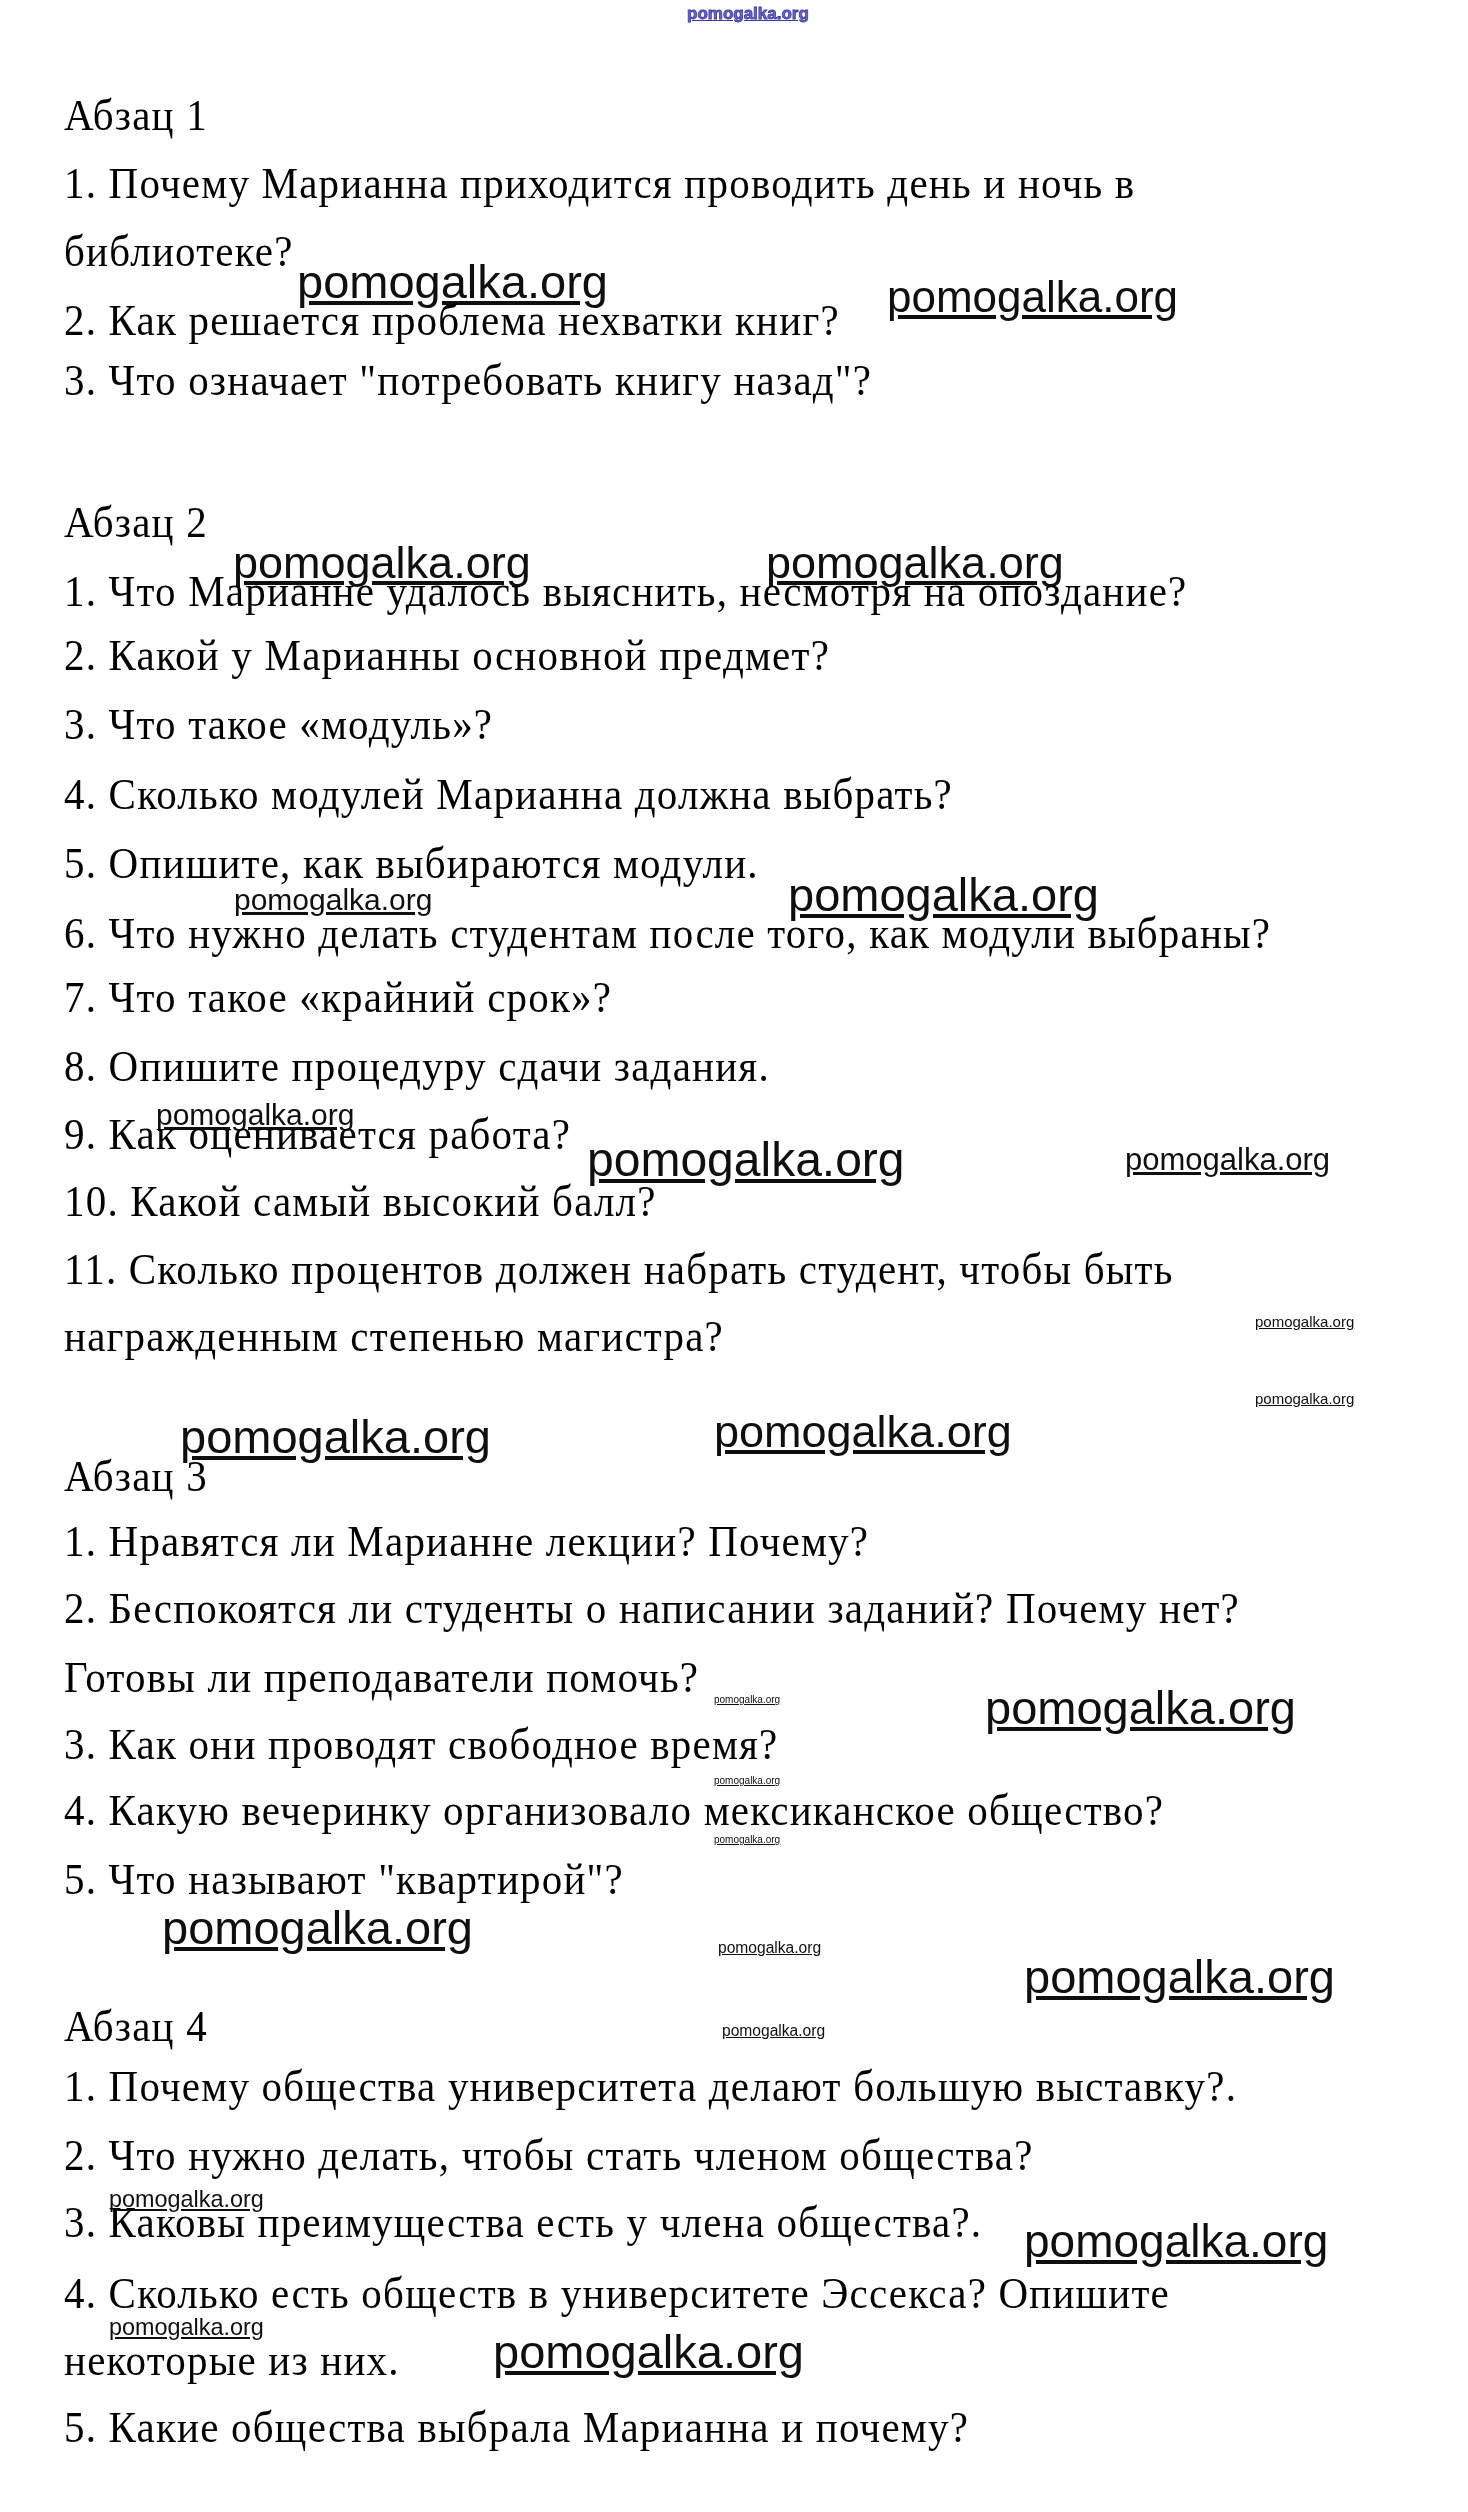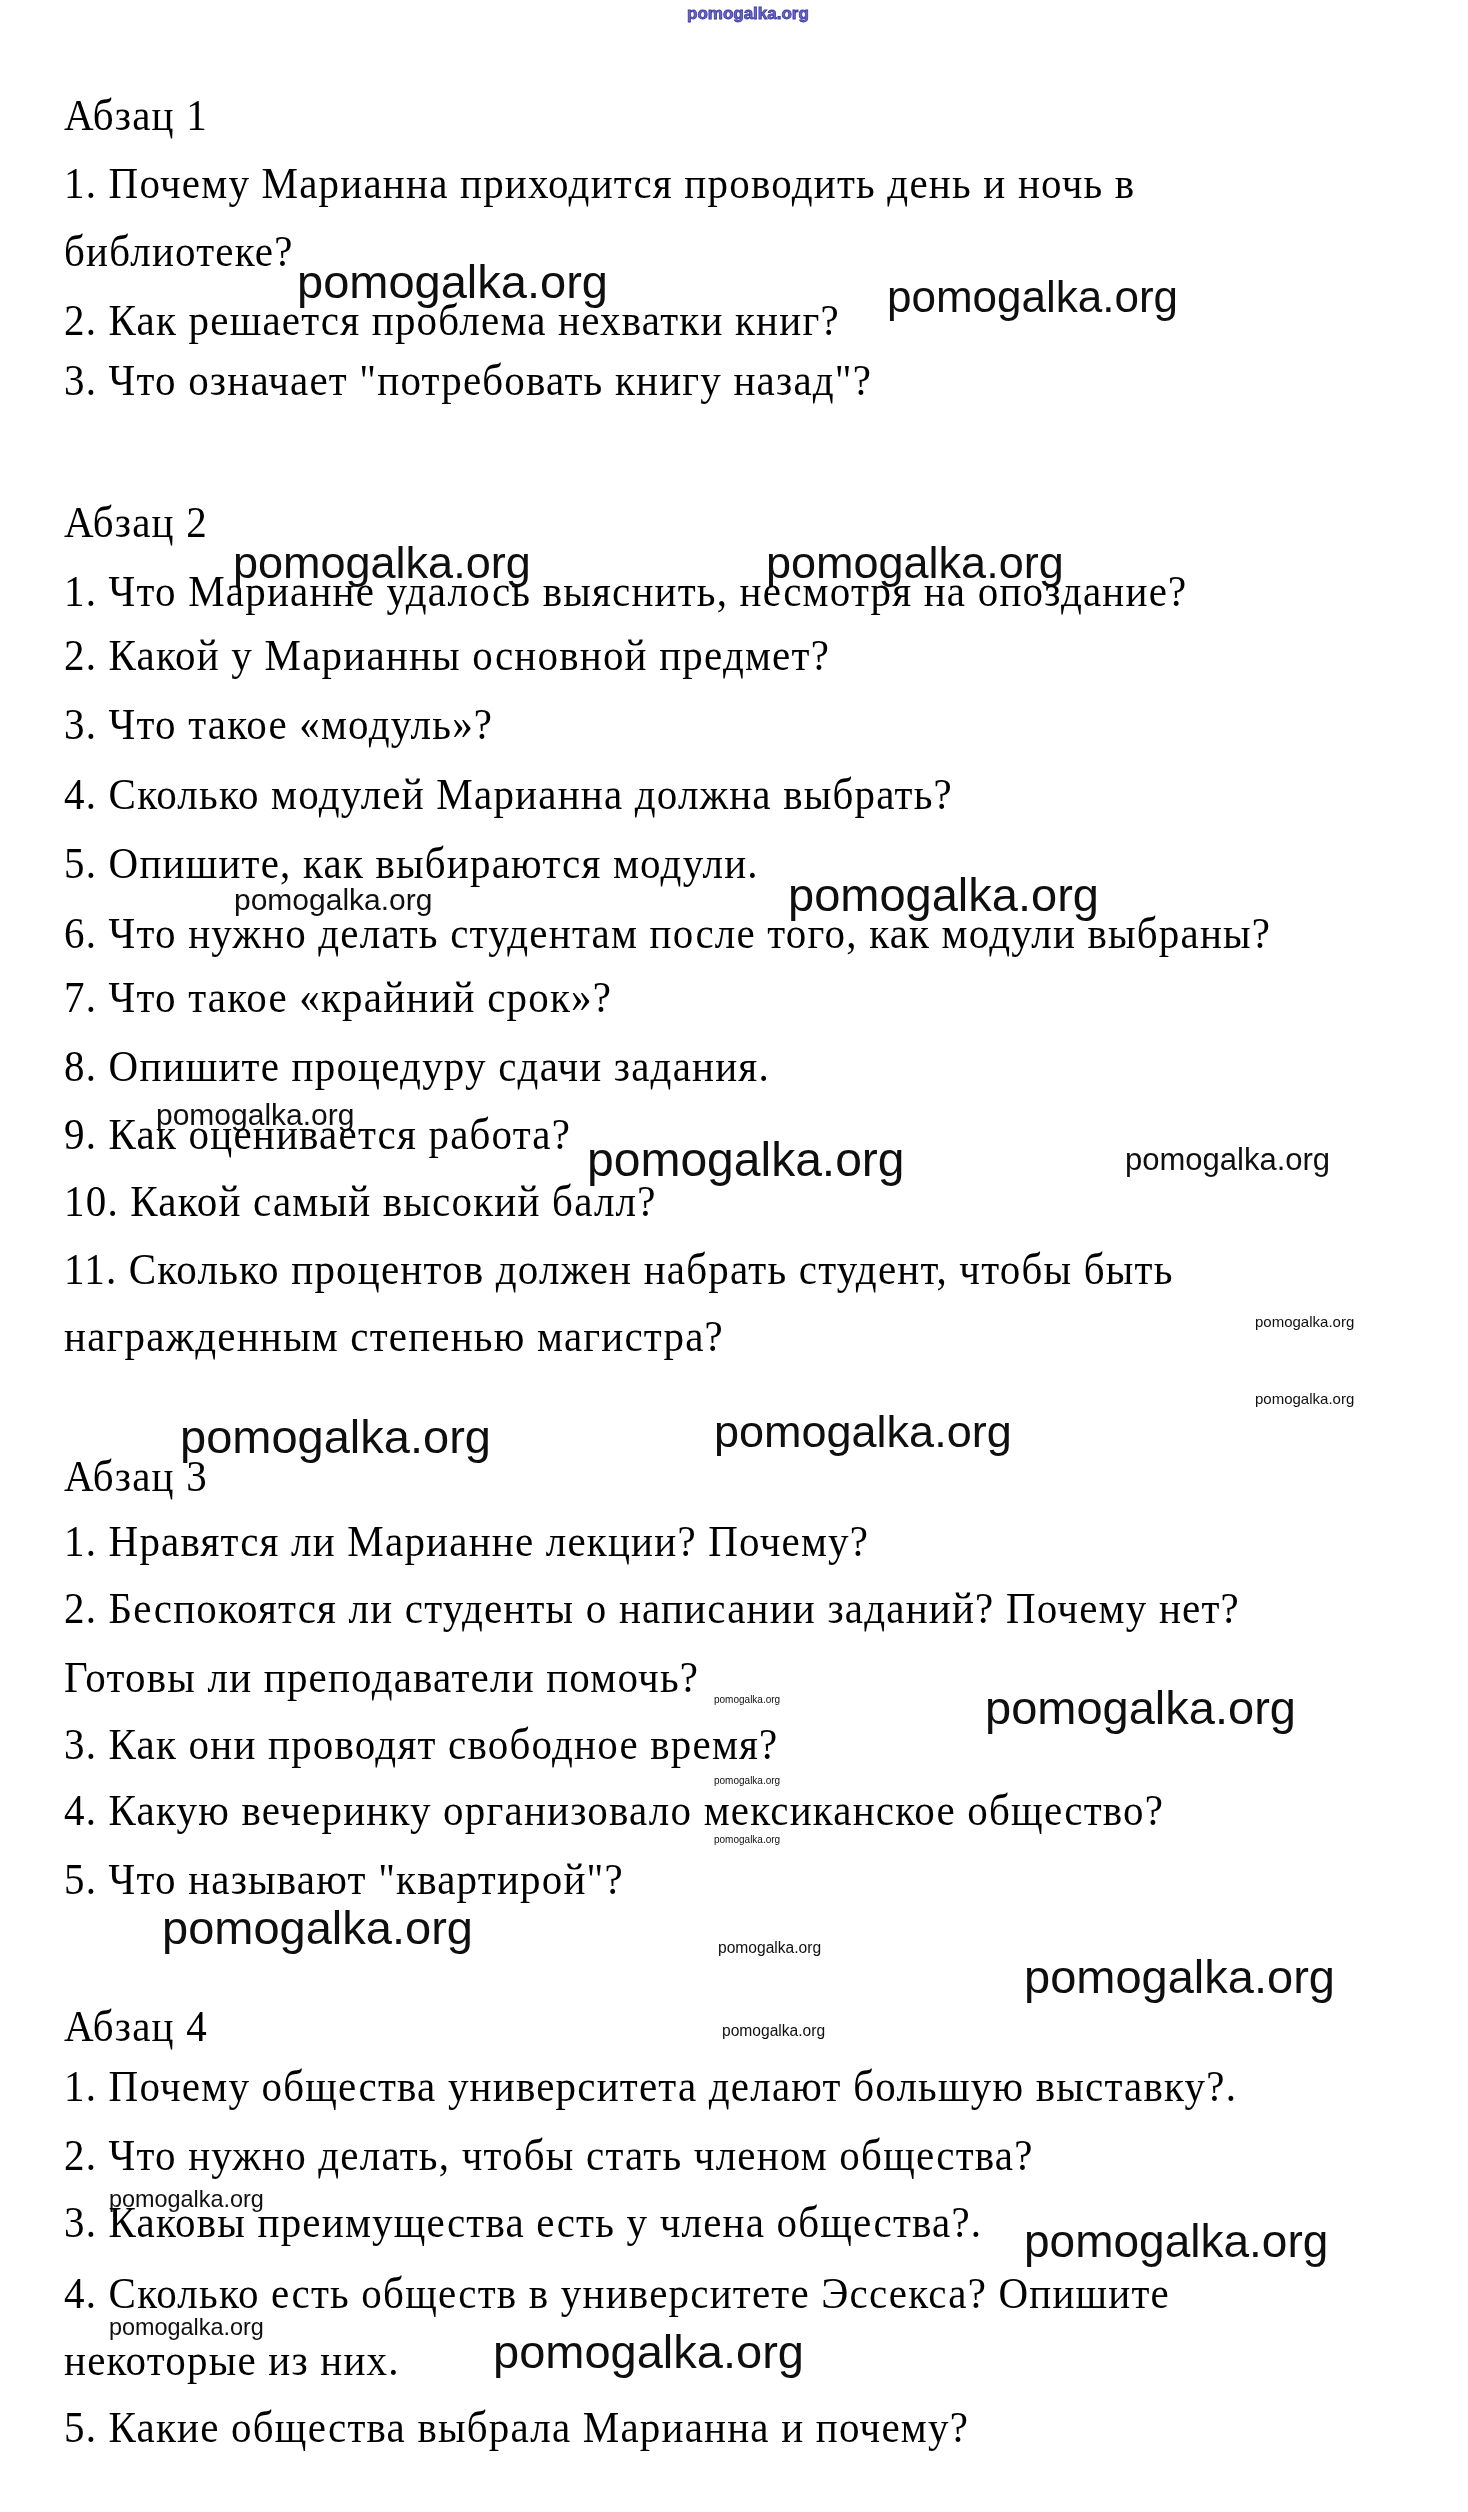--- a/index.html
+++ b/index.html
@@ -33,20 +33,21 @@
     transform: scaleY(1.08);
     transform-origin: 0 0;
   }
   .wm {
     position: absolute;
     color: #0f0f0f;
     font-family: "Liberation Sans", sans-serif;
     line-height: 1;
     white-space: nowrap;
     letter-spacing: 0px;
+    text-decoration: underline;
   }
   .wm-accent {
     color: #6a66c2;
     -webkit-text-stroke: 0.8px #3c38a8;
     font-weight: 600;
   }
 </style>
 </head>
 <body>
 

